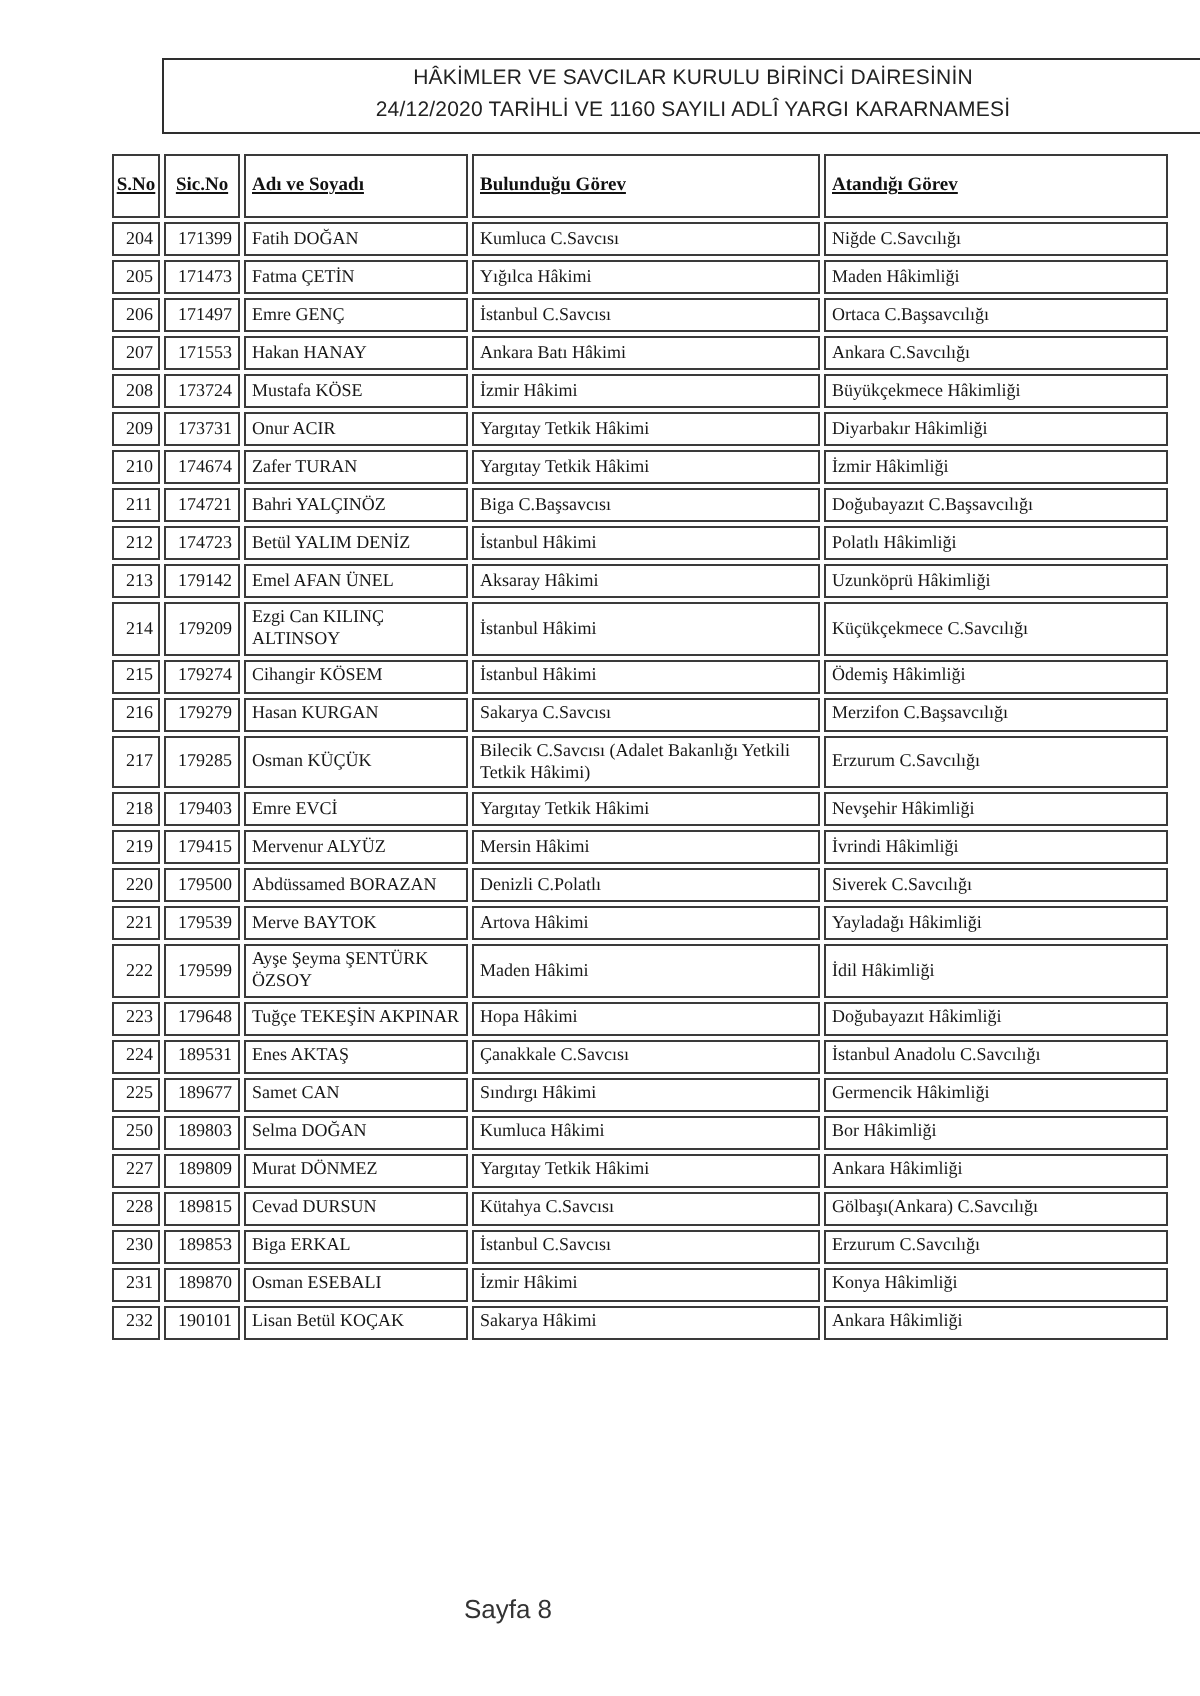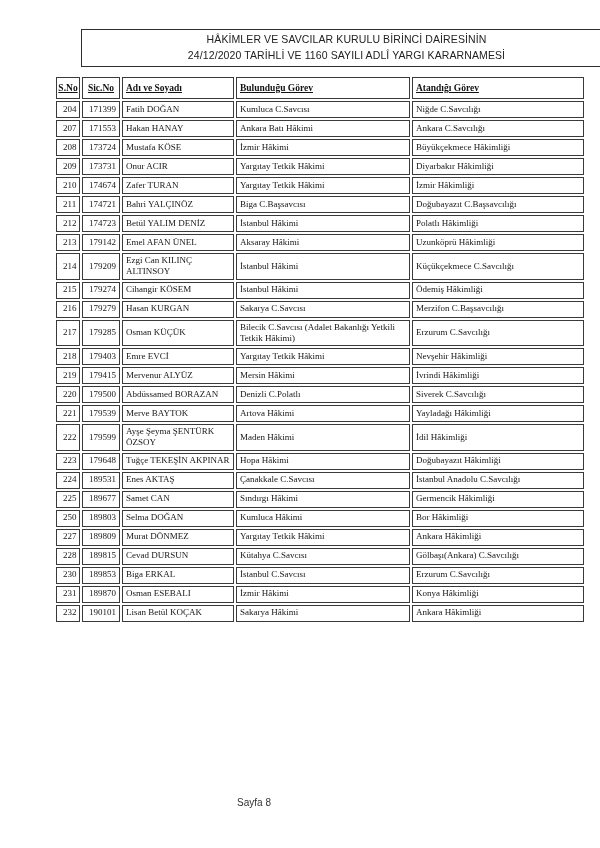--- a/index.html
+++ b/index.html
@@ -23,35 +23,35 @@
     table-layout:fixed;
   }
   th, td {
     border:1px solid #3a3a3a;
     vertical-align:middle;
     overflow:hidden;
   }
   th {
     font-family:"Liberation Serif", serif;
     font-size:9.5px; font-weight:bold; text-decoration:underline;
-    height:22px; text-align:left; padding:1px 3px; color:#111;
+    height:32px; text-align:left; padding:1px 3px; color:#111;
   }
   th.center { text-align:center; padding:1px 0; }
   td {
     font-family:"Liberation Serif", serif;
     font-size:9px; height:17px; padding:1px 3px; color:#161616;
     line-height:1.25;
   }
   td.num { text-align:center; padding:1px 6px; }
 
   .page-footer {
     position:absolute; left:0; top:797px; width:508px;
     text-align:center;
     font-family:"Liberation Sans", sans-serif;
-    font-size:10px; color:#333;
+    font-size:13px; color:#333;
   }
 </style>
 </head>
 <body>
 
 <div class="title-box">
   <div>HÂKİMLER VE SAVCILAR KURULU BİRİNCİ DAİRESİNİN</div>
   <div>24/12/2020 TARİHLİ VE 1160 SAYILI ADLÎ YARGI KARARNAMESİ</div>
 </div>
 
@@ -74,20 +74,34 @@
   </thead>
   <tbody>
       <tr>
         <td class="num">204</td>
         <td class="num">171399</td>
         <td>Fatih DOĞAN</td>
         <td>Kumluca C.Savcısı</td>
         <td>Niğde C.Savcılığı</td>
       </tr>
       <tr>
+        <td class="num">205</td>
+        <td class="num">171473</td>
+        <td>Fatma ÇETİN</td>
+        <td>Yığılca Hâkimi</td>
+        <td>Maden Hâkimliği</td>
+      </tr>
+      <tr>
+        <td class="num">206</td>
+        <td class="num">171497</td>
+        <td>Emre GENÇ</td>
+        <td>İstanbul C.Savcısı</td>
+        <td>Ortaca C.Başsavcılığı</td>
+      </tr>
+      <tr>
         <td class="num">207</td>
         <td class="num">171553</td>
         <td>Hakan HANAY</td>
         <td>Ankara Batı Hâkimi</td>
         <td>Ankara C.Savcılığı</td>
       </tr>
       <tr>
         <td class="num">208</td>
         <td class="num">173724</td>
         <td>Mustafa KÖSE</td>

